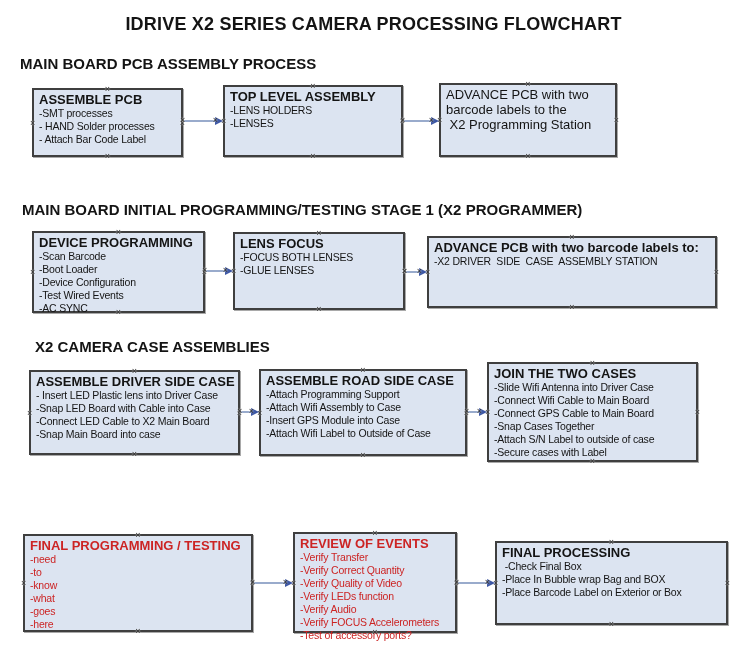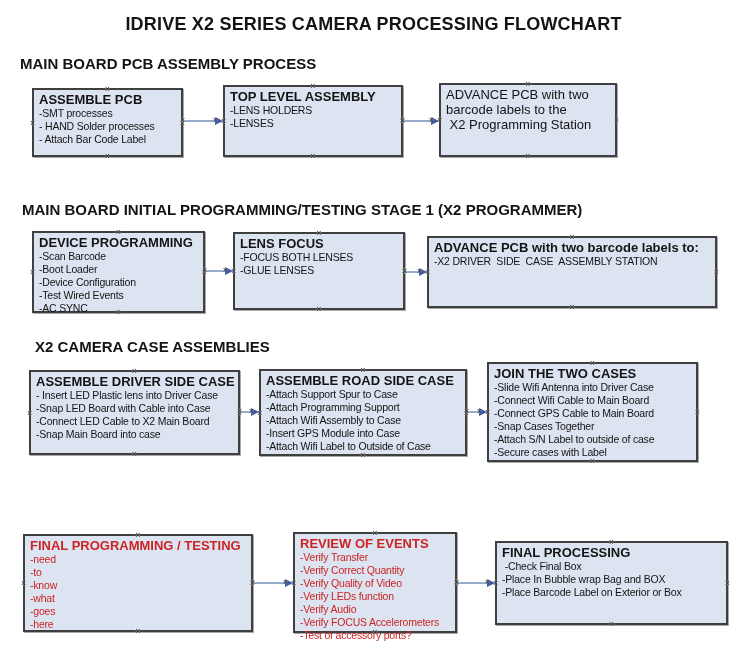--- a/index.html
+++ b/index.html
@@ -145,21 +145,20 @@
         <div class="line">-Snap Main Board into case</div>
       </div>
   <span class="handle h-t">×</span>
       <span class="handle h-b">×</span>
       <span class="handle h-l">×</span>
       <span class="handle h-r">×</span>
     </div>
   <div class="box" style="left:259px;top:369px;width:208px;height:87px;">
     <div class="box-title">ASSEMBLE ROAD SIDE CASE</div>
     <div class="box-lines">
-        <div class="line">-Attach Support Spur to Case</div>
         <div class="line">-Attach Programming Support</div>
         <div class="line">-Attach Wifi Assembly to Case</div>
         <div class="line">-Insert GPS Module into Case</div>
         <div class="line">-Attach Wifi Label to Outside of Case</div>
       </div>
   <span class="handle h-t">×</span>
       <span class="handle h-b">×</span>
       <span class="handle h-l">×</span>
       <span class="handle h-r">×</span>
     </div>

